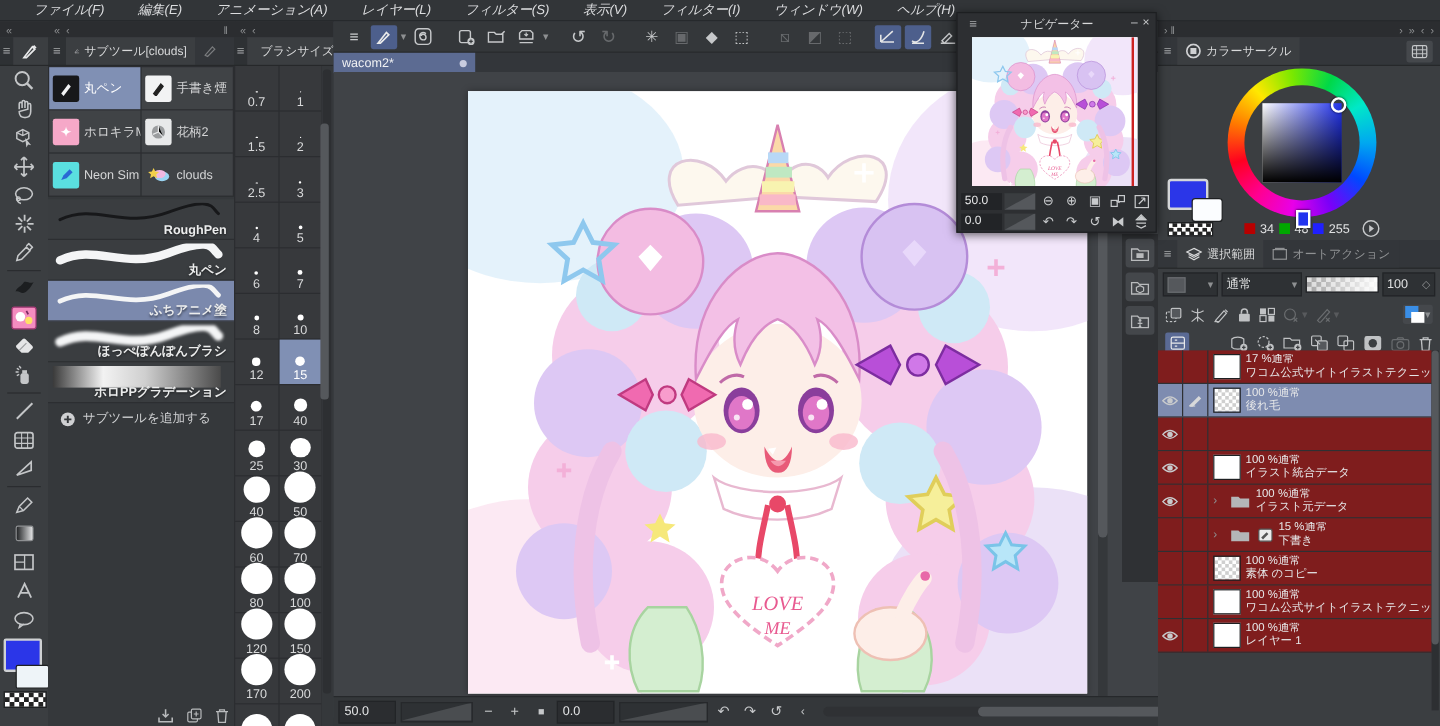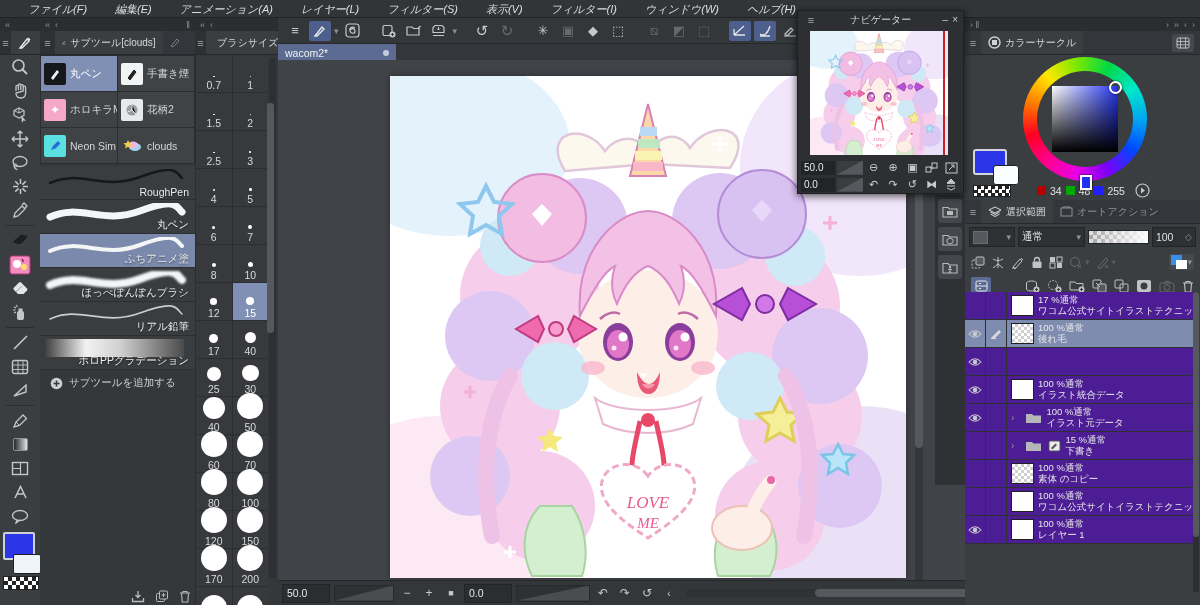--- a/index.html
+++ b/index.html
@@ -25,21 +25,21 @@
   .swatch{position:absolute;border:1px solid #1e2022;}
   
   #subtool{left:40px;top:18px;width:155px;height:587px;background:#35383b;border-right:1px solid #27292c;}
   #st-grid{display:grid;grid-template-columns:1fr 1fr;gap:1px;padding:1px;background:#2b2d30;}
   .st-item{height:35px;background:#404346;display:flex;align-items:center;gap:4px;padding:0 3px;font-size:10.5px;overflow:hidden;white-space:nowrap;}
   .st-item.sel{background:#8090b4;color:#fff;}
   .st-ic{width:22px;height:22px;border-radius:2px;flex:none;display:flex;align-items:center;justify-content:center;font-size:12px;}
   .st-list{margin-top:2px;}
   .st-row{height:33px;background:#3a3d40;border-bottom:1px solid #2c2e31;position:relative;}
   .st-row.sel{background:#7b89ad;}
-  .st-row .lbl{position:absolute;right:6px;bottom:1px;font-size:10.5px;color:#eceded;text-shadow:0 1px 2px #00000088;}
+  .st-row .lbl{position:absolute;right:6px;bottom:1px;font-size:10.5px;color:#eceded;text-shadow:0 1px 2px #00000088;font-weight:bold;}
   .st-row svg,.st-row .gradbar{position:absolute;left:4px;top:3px;}
   .gradbar{width:140px;height:18px;background:linear-gradient(90deg,#3a3a3a,#f2f2f2 30%,#cfcfcf 55%,#4a4a4a);}
   #st-add{height:26px;display:flex;align-items:center;gap:6px;padding-left:10px;color:#cfd0d2;font-size:10.5px;}
   #st-foot{position:absolute;bottom:2px;right:4px;display:flex;gap:10px;align-items:center;}
   
   #bsize{left:195px;top:18px;width:83px;height:587px;background:#35383b;border-right:1px solid #27292c;}
   #bs-grid{position:absolute;top:37px;left:0;width:72px;bottom:0;overflow:hidden;display:grid;grid-template-columns:1fr 1fr;grid-auto-rows:37px;gap:1px;background:#2b2d30;padding-left:1px;}
   .bs-cell{background:#37393c;display:flex;flex-direction:column;align-items:center;justify-content:flex-end;padding-bottom:1px;color:#d8d9da;font-size:10.5px;}
   .bs-cell.sel{background:#8090b4;color:#fff;}
   .bs-dot{background:#fff;border-radius:50%;flex:none;margin-bottom:2px;}
@@ -94,21 +94,21 @@
   #cw-grid{position:absolute;right:6px;top:4px;width:22px;height:18px;background:#45484c;border-radius:2px;display:flex;align-items:center;justify-content:center;}
   
   #layerpanel{left:965px;top:200px;width:235px;height:405px;background:#3b3e41;}
   #lp-ctrl1{display:flex;align-items:center;gap:3px;padding:3px 4px;}
   .lp-combo{height:18px;background:#2e3134;border:1px solid #222427;display:flex;align-items:center;justify-content:space-between;padding:0 3px;font-size:10.5px;color:#dfe0e1;}
   #lp-opacity{width:62px;height:12px;border:1px solid #222427;background:
      linear-gradient(90deg,rgba(255,255,255,.1),rgba(255,255,255,.95)),
      repeating-conic-gradient(#9a9a9a 0% 25%,#d8d8d8 0% 50%) 0 0/8px 8px;}
   #lp-ctrl2,#lp-ctrl3{display:flex;align-items:center;gap:6px;padding:2px 6px;height:20px;}
   #lp-list{position:absolute;left:0;top:92px;width:228px;}
-  .lrow{height:27px;display:flex;align-items:stretch;border-bottom:1px solid #2e3033;background:#4c1d95;}
+  .lrow{height:27px;display:flex;align-items:stretch;border-bottom:1px solid #2e3033;background:#7f1d1d;}
   .lrow.sel{background:#7e8cb0;}
   .lcell{width:20px;border-right:1px solid #2e3033;display:flex;align-items:center;justify-content:center;flex:none;}
   .lmain{flex:1;display:flex;align-items:center;gap:4px;padding-left:4px;overflow:hidden;}
   .lthumb{width:21px;height:19px;flex:none;border:1px solid #1e2022;background:#fff;position:relative;}
   .lthumb.art{background:#fff radial-gradient(circle at 30% 40%,#f3a8d8 0 3px,transparent 3px),radial-gradient(circle at 70% 60%,#b8a8ee 0 3px,transparent 3px);background-size:100% 100%;}
   .lthumb.checker{background:repeating-conic-gradient(#cfcfcf 0% 25%,#fff 0% 50%) 0 0/6px 6px;}
   .ltext{display:flex;flex-direction:column;justify-content:center;line-height:1.15;overflow:hidden;white-space:nowrap;}
   .lt1{font-size:9.5px;color:#e6e7e8;}
   .lt2{font-size:9.5px;color:#e6e7e8;}
   .pinkbar{width:4px;height:21px;background:#e8808a;flex:none;margin-right:1px;}
@@ -366,26 +366,20 @@
           </svg>
           <span class="lbl">ふちアニメ塗</span>
         </div>
         <div class="st-row">
           <svg width="145" height="22" viewBox="0 0 145 22" style="filter:blur(1.2px)">
             <path d="M6 14 C36 0 58 22 96 8 S132 4 138 9" stroke="#f4f5f6" stroke-width="8" fill="none" stroke-linecap="round"></path>
           </svg>
           <span class="lbl">ほっぺぽんぽんブラシ</span>
         </div>
         <div class="st-row">
-          <svg width="145" height="22" viewBox="0 0 145 22">
-            <path d="M6 14 C36 0 58 22 96 8 S132 4 138 9" stroke="#caccce" stroke-width="1.6" fill="none" stroke-linecap="round"></path>
-          </svg>
-          <span class="lbl">リアル鉛筆</span>
-        </div>
-        <div class="st-row">
           <div class="gradbar"></div>
           <span class="lbl">ホロPPグラデーション</span>
         </div>
       </div>
     <div id="st-add">
       <svg width="13" height="13" viewBox="0 0 13 13">
           <circle cx="6.5" cy="6.5" r="5.8" fill="#cfd0d2"></circle>
           <path d="M6.5 3.5v6M3.5 6.5h6" stroke="#35383b" stroke-width="1.6"></path>
         </svg>
       <span>サブツールを追加する</span>

